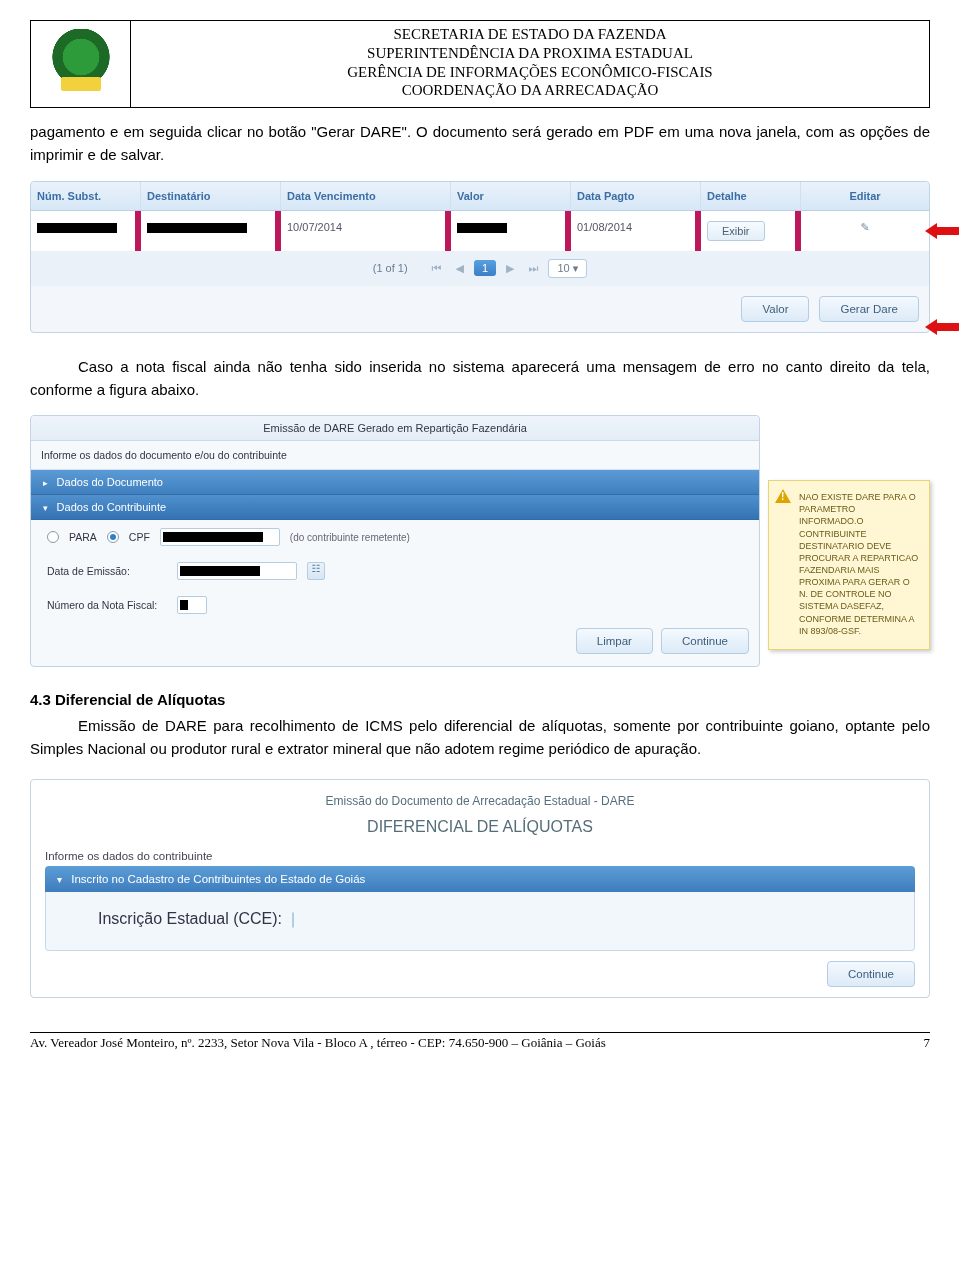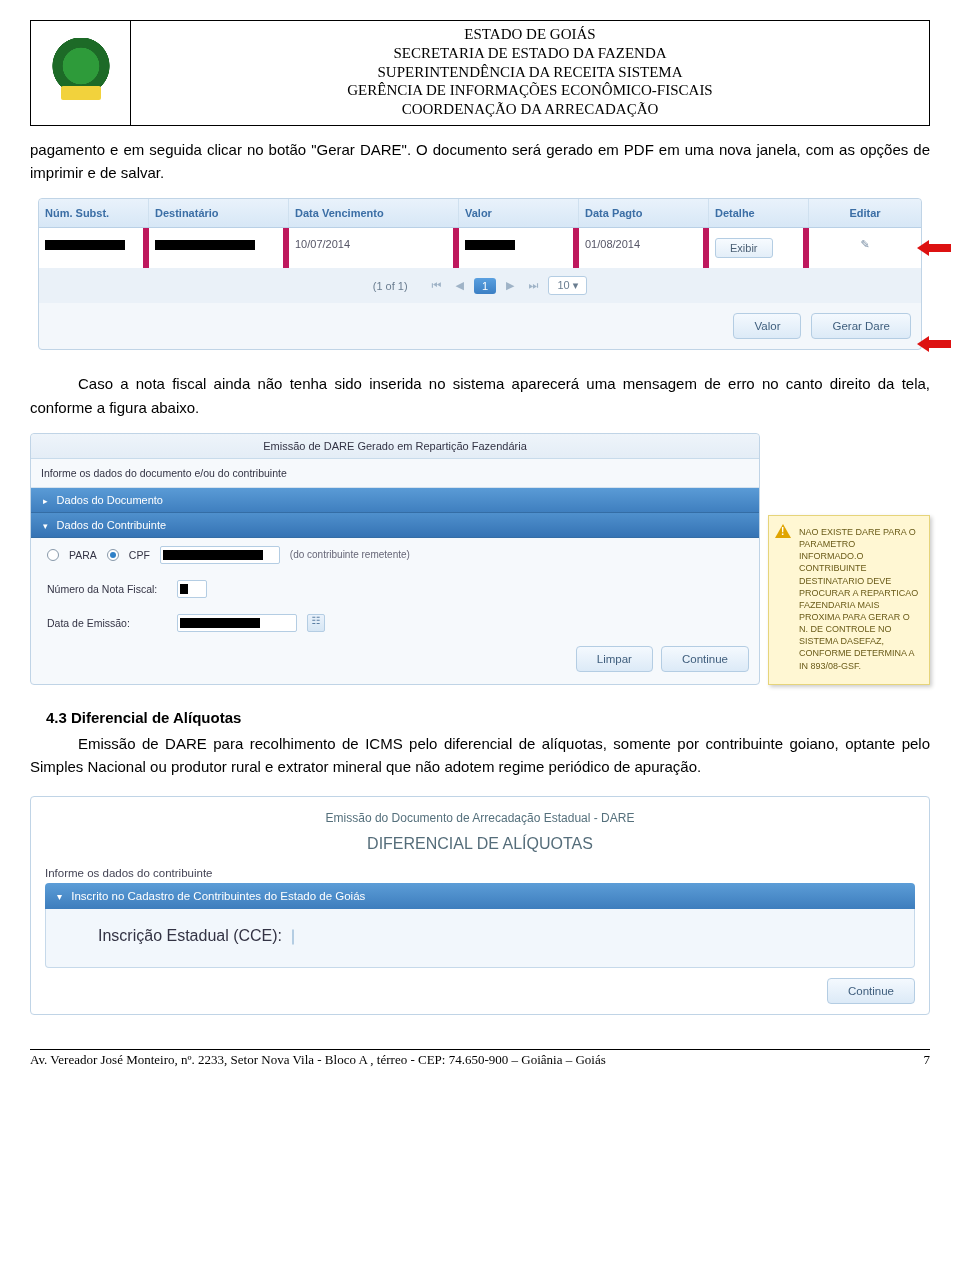--- a/index.html
+++ b/index.html
@@ -46,28 +46,28 @@
     background:#f2d23c; border-radius:2px;
   }
 
   .body-text {
     font-size: 15px;
     line-height: 1.55;
     text-align: justify;
     margin: 6px 0 14px;
   }
   .indent { text-indent: 48px; }
-  .section-title { font-weight: bold; font-size: 15px; margin: 24px 16px 6px; }
+  .section-title { font-weight: bold; font-size: 15px; margin: 24px 0 6px; }
 
   
   .shot {
     border: 1px solid #c0d4e6;
     background: #f3f7fb;
     border-radius: 4px;
-    margin: 10px 8px 22px;
+    margin: 10px 0 22px;
     padding-bottom: 6px;
     position: relative;
   }
   .tbl-head {
     display: flex;
     background: linear-gradient(#e9f2fb, #d7e7f6);
     border-bottom: 1px solid #b9d0e6;
     border-radius: 4px 4px 0 0;
   }
   .tbl-head div {
@@ -135,21 +135,21 @@
   }
   .red-arrow::after{
     content:""; position:absolute; left:-10px; top:-1px;
     border-top:8px solid transparent; border-bottom:8px solid transparent; border-right:12px solid #d11;
   }
   .arrow-wrap1{ position:absolute; right:-6px; top:42px;}
   .arrow-wrap2{ position:absolute; right:-6px; bottom:12px;}
 
   
   .shot2-wrap {
-    display:flex; gap:8px; align-items:flex-end; margin:10px 0 16px;
+    display:flex; gap:8px; align-items:center; margin:10px 0 16px;
   }
   .shot2 {
     flex:1; border:1px solid #c0d4e6; background:#f6f9fc; border-radius:4px;
     padding:0 0 6px; font-size:11px;
   }
   .panel-title-bar {
     text-align:center; font-size:11px; padding:6px; color:#334;
     background:linear-gradient(#eef4fa,#e4edf6);
     border-bottom:1px solid #c8dbeb; border-radius:4px 4px 0 0;
   }
@@ -225,23 +225,22 @@
   }
 </style>
 </head>
 <body>
 
 <div class="doc-header">
   <div class="logo-cell">
     <div class="crest"></div>
   </div>
   <div class="title-cell">
-    <div>ESTADO DE GOIÁS</div>
     <div>SECRETARIA DE ESTADO DA FAZENDA</div>
-    <div>SUPERINTENDÊNCIA DA RECEITA SISTEMA</div>
+    <div>SUPERINTENDÊNCIA DA PROXIMA ESTADUAL</div>
     <div>GERÊNCIA DE INFORMAÇÕES ECONÔMICO-FISCAIS</div>
     <div>COORDENAÇÃO DA ARRECADAÇÃO</div>
   </div>
 </div>
 
 <p class="body-text">pagamento e em seguida clicar no botão "Gerar DARE". O documento será gerado em PDF em uma nova janela, com as opções de imprimir e de salvar.</p>
 
 <div class="shot">
   <div class="tbl-head">
     <div class="col-num">Núm. Subst.</div>
@@ -306,31 +305,31 @@
       <span class="radio"></span>
       <label>PARA</label>
       <span class="radio on"></span>
       <label>CPF</label>
       <span class="textin w120" style="position:relative;">
           <span class="redact w100" style="position:absolute;left:2px;top:3px;"></span>
         </span>
       <span class="hint">(do contribuinte remetente)</span>
     </div>
     <div class="form-row">
-      <label style="width:120px;">Número da Nota Fiscal:</label>
-      <span class="textin" style="width:30px;position:relative;">
-          <span class="redact w8" style="position:absolute;left:2px;top:3px;"></span>
-        </span>
-    </div>
-    <div class="form-row">
       <label style="width:120px;">Data de Emissão:</label>
       <span class="textin w120" style="position:relative;">
           <span class="redact w80" style="position:absolute;left:2px;top:3px;"></span>
         </span>
       <span style="display:inline-block;width:18px;height:18px;border:1px solid #b4cde3;background:linear-gradient(#eaf2fb,#d6e6f4);border-radius:2px;text-align:center;font-size:10px;color:#5b7fa3;">☷</span>
+    </div>
+    <div class="form-row">
+      <label style="width:120px;">Número da Nota Fiscal:</label>
+      <span class="textin" style="width:30px;position:relative;">
+          <span class="redact w8" style="position:absolute;left:2px;top:3px;"></span>
+        </span>
     </div>
     <div class="btn-row2">
       <span class="ui-btn">Limpar</span>
       <span class="ui-btn">Continue</span>
     </div>
   </div>
 
   <div class="warnbox">
     <span class="wi"></span>
     <span>NAO EXISTE DARE PARA O PARAMETRO INFORMADO.O CONTRIBUINTE DESTINATARIO DEVE PROCURAR A REPARTICAO FAZENDARIA MAIS PROXIMA PARA GERAR O N. DE CONTROLE NO SISTEMA DASEFAZ, CONFORME DETERMINA A IN 893/08-GSF.</span>

